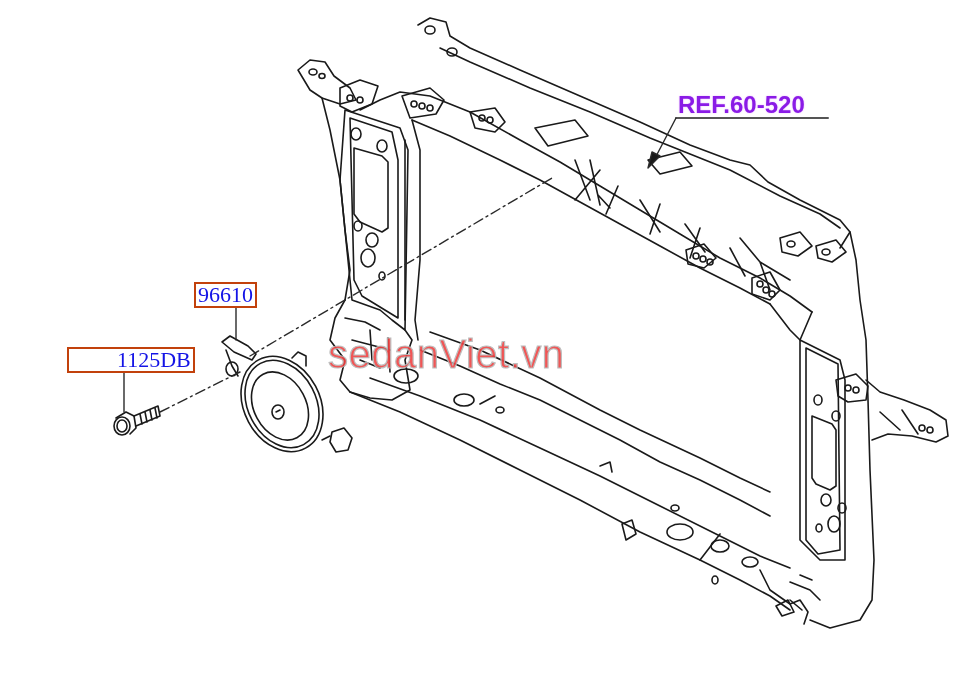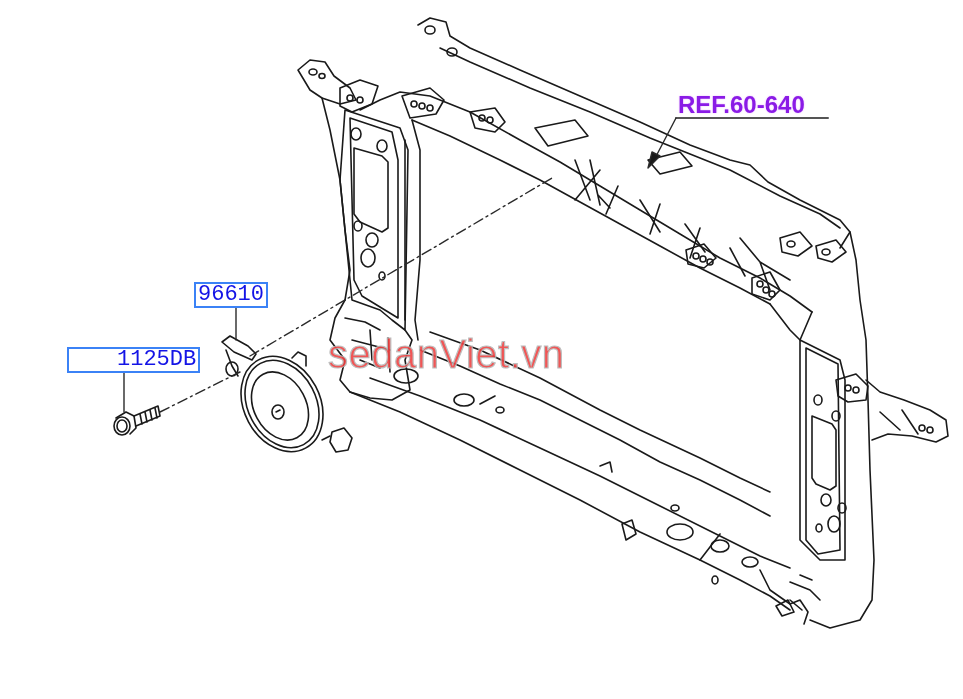--- a/index.html
+++ b/index.html
@@ -2,26 +2,26 @@
 <html><head>
 <meta charset="utf-8">
 <style>
   html, body { margin: 0; padding: 0; background: #ffffff; }
   body { width: 963px; height: 699px; position: relative; overflow: hidden;
          font-family: "Liberation Sans", sans-serif; }
   #canvas { position: absolute; left: 0; top: 0; width: 963px; height: 699px; }
   svg.drawing { position: absolute; left: 0; top: 0; }
   .part-label {
     position: absolute;
-    font-family: Liberation Mono, monospace;
+    font-family: Liberation Serif, serif;
     color: #1414e6;
     font-size: 22px;
     line-height: 22px;
     letter-spacing: 0px;
-    border: 2px solid #3b82f6;
+    border: 2px solid #c2410c;
     padding: 0 2px 0 2px;
     background: #ffffff;
     white-space: nowrap;
     cursor: pointer;
   }
   .ref-label {
     position: absolute;
     font-family: "Liberation Sans", sans-serif;
     font-weight: bold;
     color: #8a1be6;
@@ -196,19 +196,19 @@
       <path d="M124 372 L124 412"></path>
 
       <path d="M676 118 L828 118" stroke="#555555" stroke-width="2"></path>
       <path d="M676 118 L652 164"></path>
       <path d="M648 168 L652 152 L660 156 Z" fill="#1a1a1a"></path>
     </g>
   </svg>
 
   <div class="watermark" style="left:328px; top:334px;">sedanViet.vn</div>
 
-  <div class="ref-label" style="left:678px; top:92px;">REF.60-640</div>
+  <div class="ref-label" style="left:678px; top:92px;">REF.60-520</div>
 
   <div class="part-label" style="left:194px; top:282px;">96610</div>
 
   <div class="part-label" style="left:67px; top:347px;padding-left:48px;">1125DB</div>
 
 </div>
 
 </body></html>

